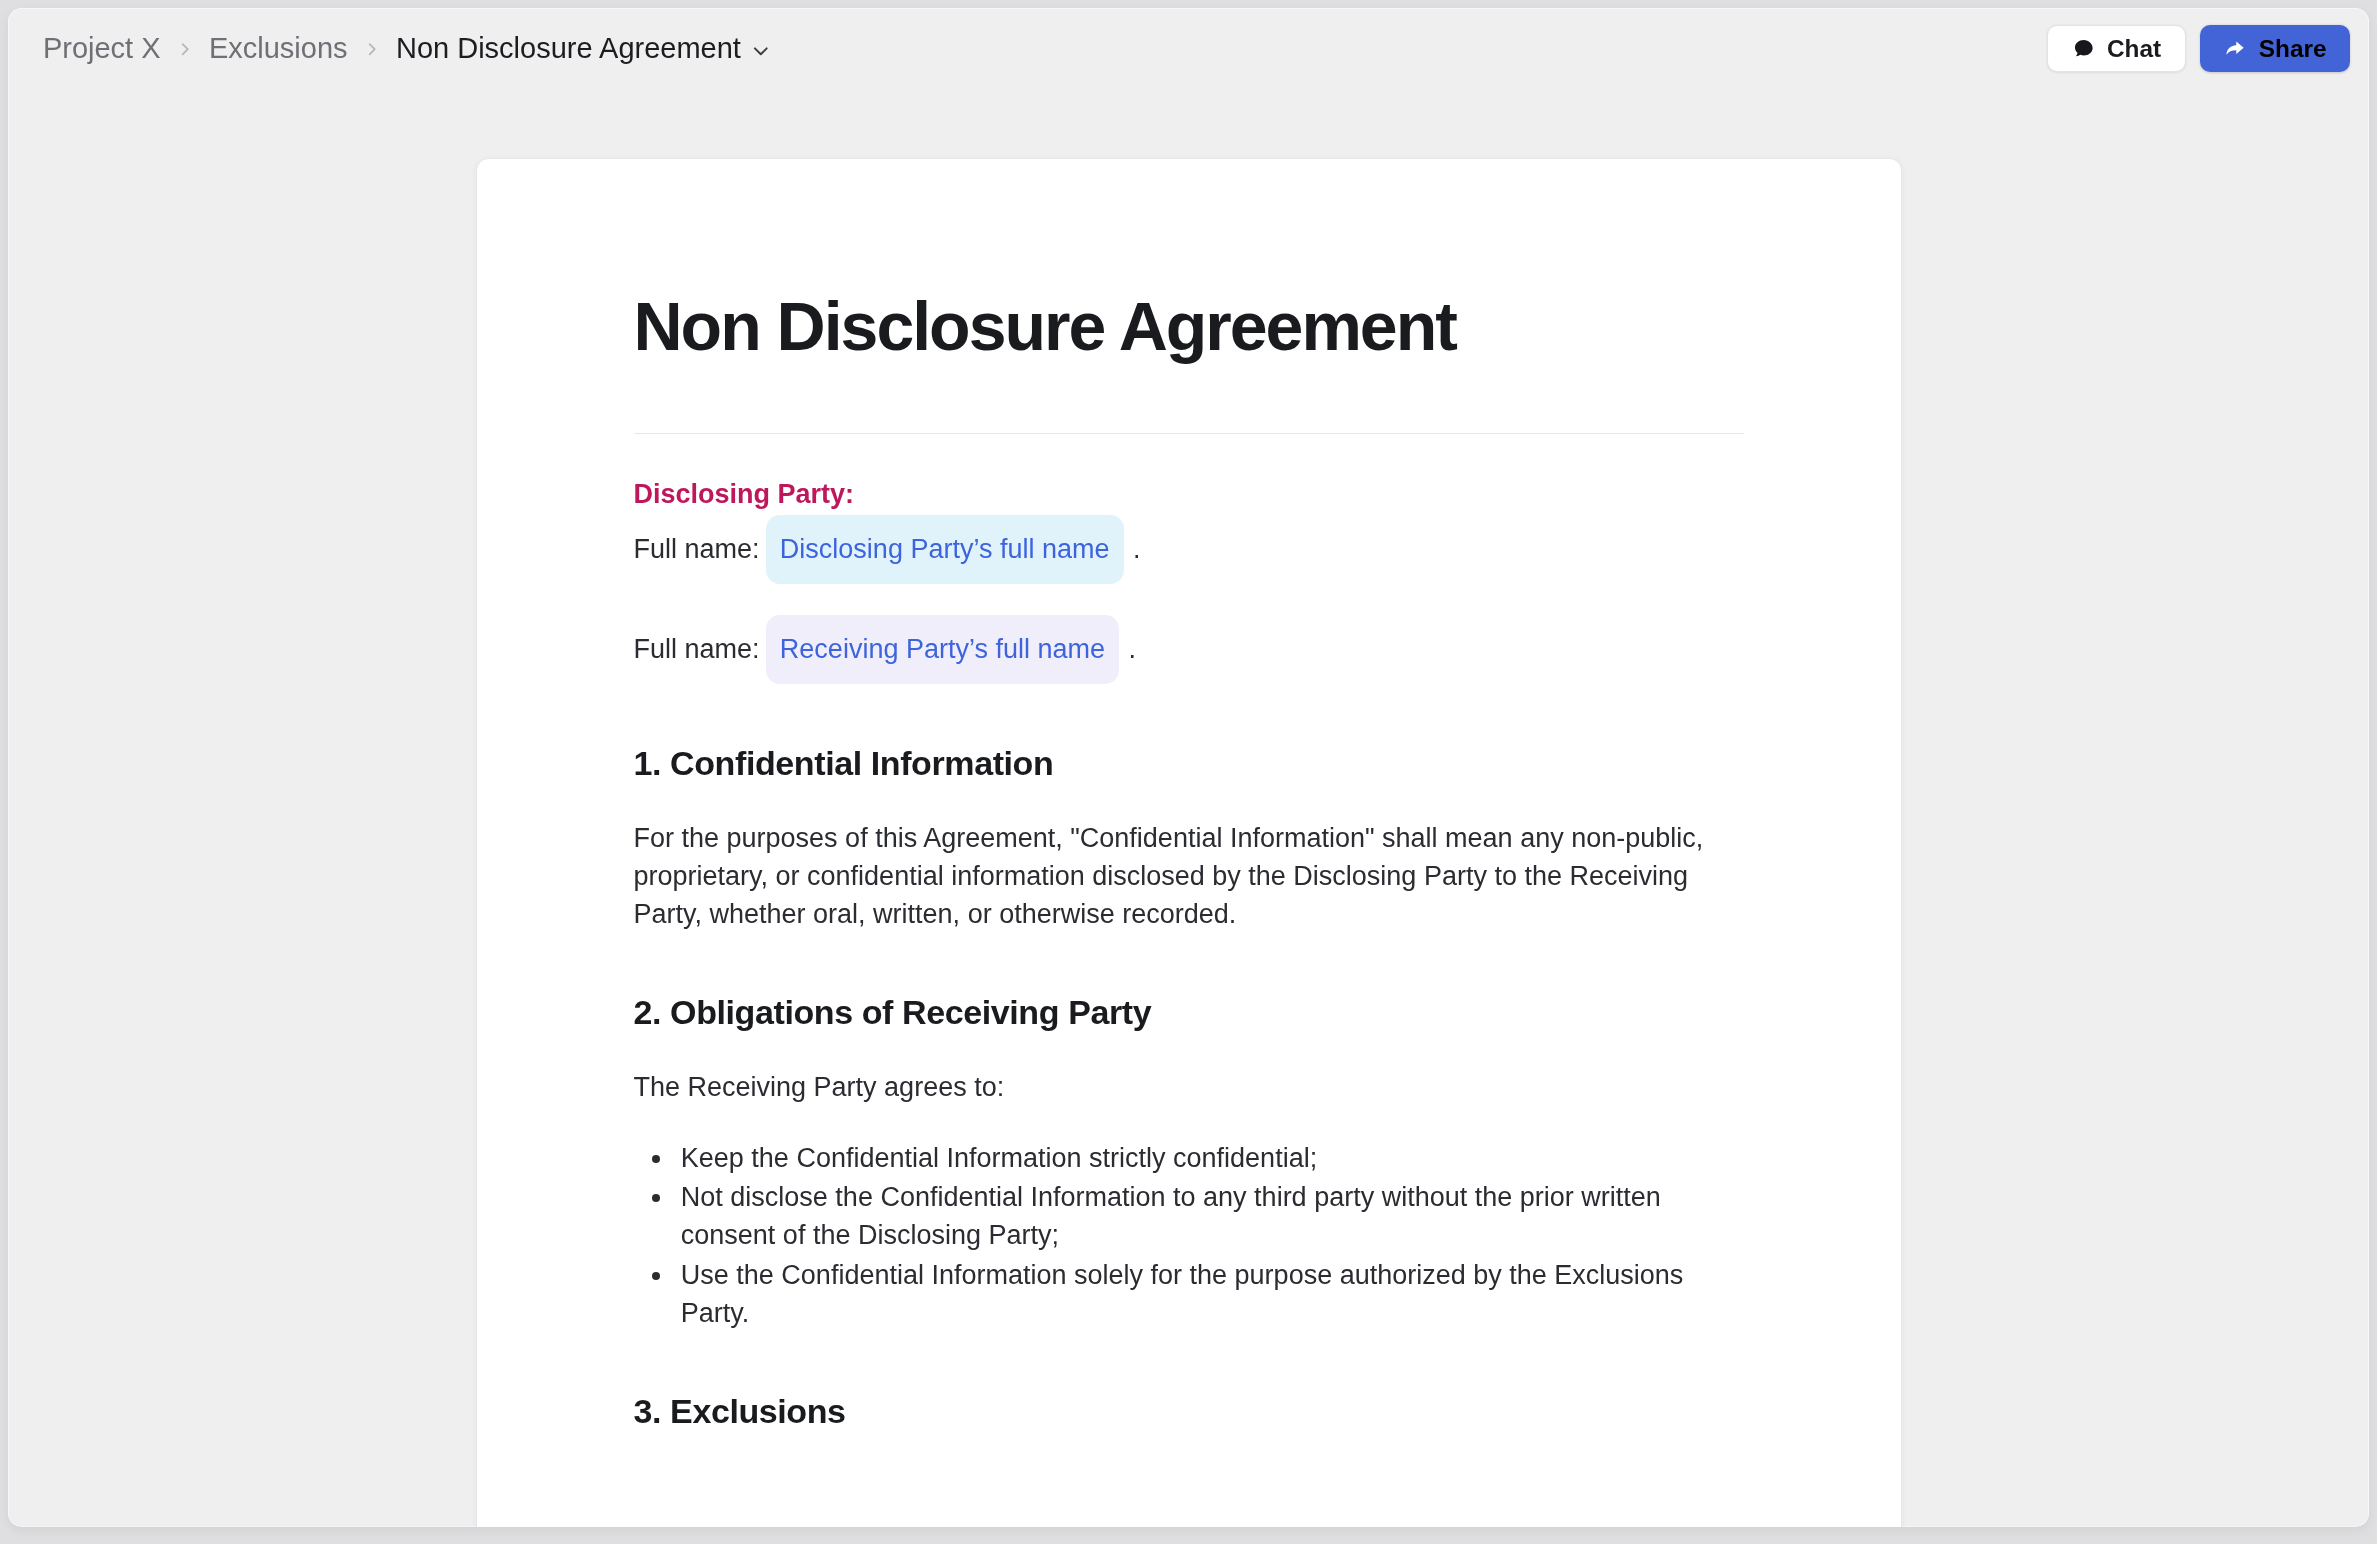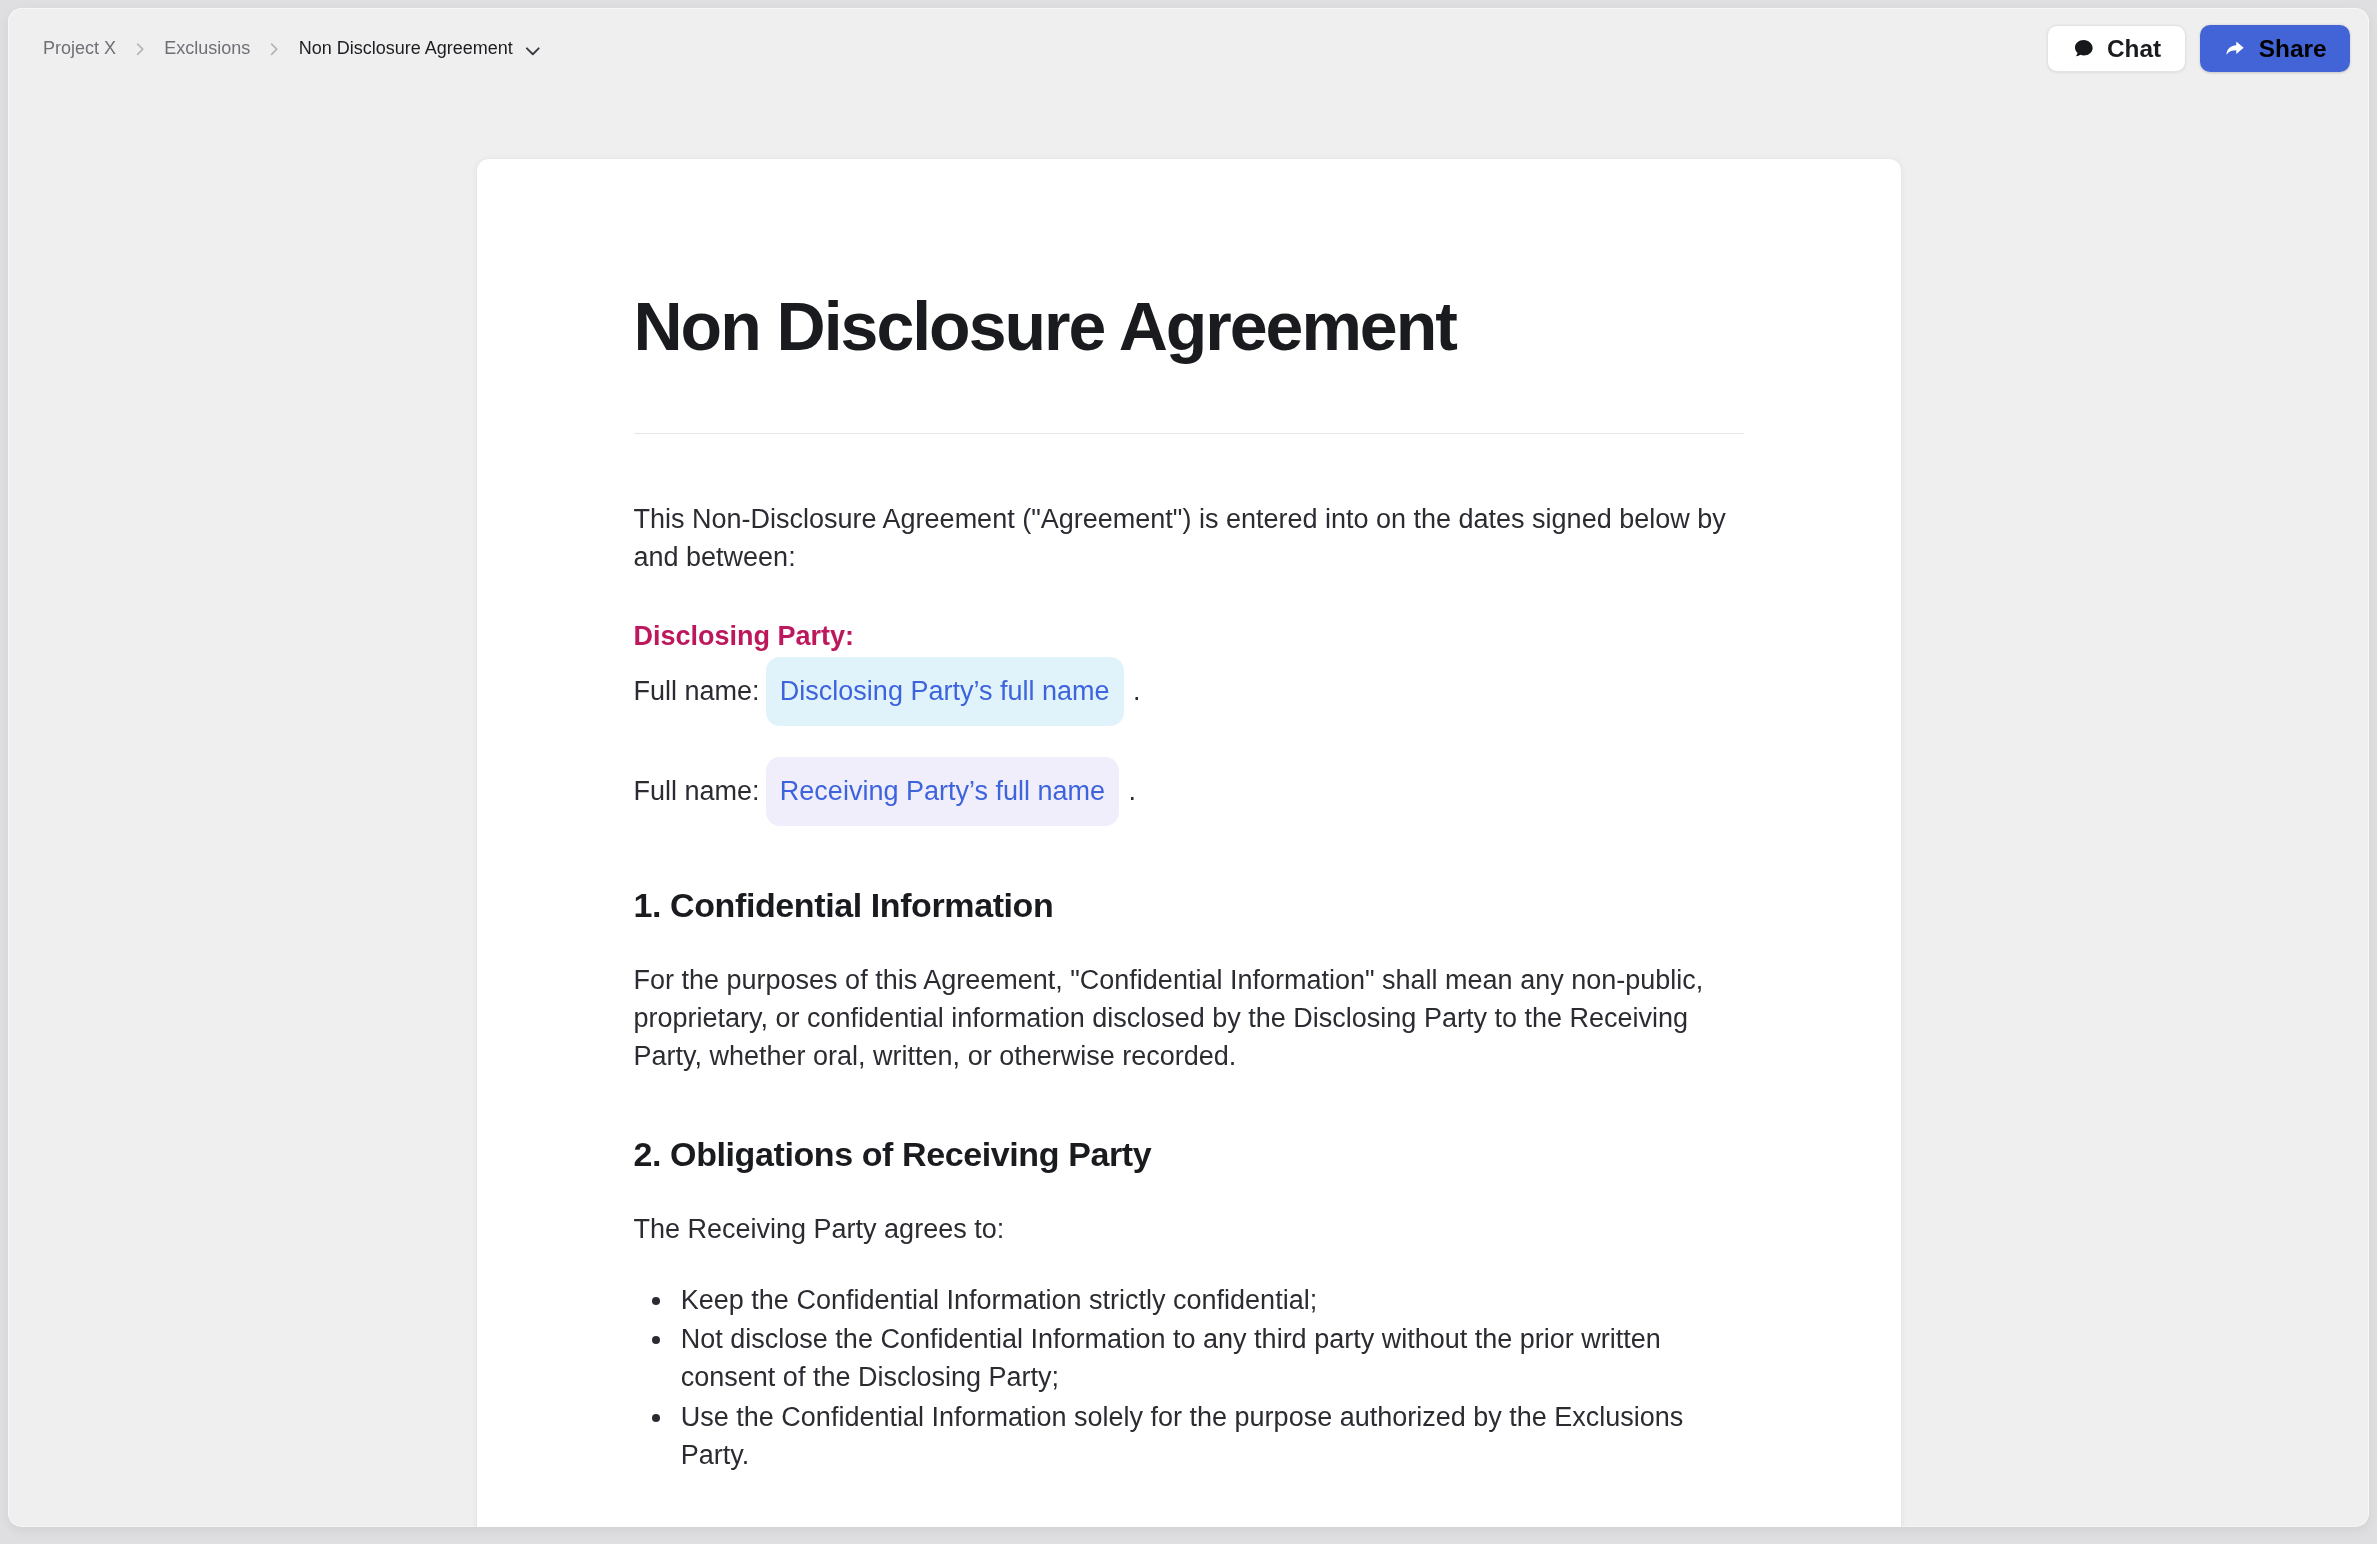--- a/index.html
+++ b/index.html
@@ -26,21 +26,21 @@
     flex: 0 0 auto;
     display: flex;
     align-items: center;
     justify-content: space-between;
     padding: 0 19px 0 35px;
   }
   .breadcrumb {
     display: flex;
     align-items: center;
     gap: 14px;
-    font-size: 18px;
+    font-size: 29px;
   }
   .crumb { color: #6f7076; cursor: pointer; }
   .crumb-sep { width: 20.4px; height: 20.4px; stroke: #b4b5ba; flex: 0 0 auto; }
   .crumb-current {
     color: #1c1d21;
     font-weight: 500;
     display: flex;
     align-items: center;
     gap: 7.9px;
     cursor: pointer;
@@ -167,21 +167,20 @@
   </header>
 
   <main class="canvas">
     <article class="doc-card">
 
       <h1 class="doc-title">Non Disclosure Agreement</h1>
       <hr class="doc-divider">
 
       <div class="doc-body">
 
-        <p class="para">This Non-Disclosure Agreement ("Agreement") is entered into on the dates signed below by and between:</p>
 
         <div class="party-block">
           <div class="party-label">Disclosing Party:</div>
           <div class="party-line">
             <span class="field-label">Full name:</span>
             <span class="field-pill" style="background: rgb(225, 243, 250);">Disclosing Party’s full name</span>
             <span class="field-suffix">.</span>
           </div>
         </div>
 

